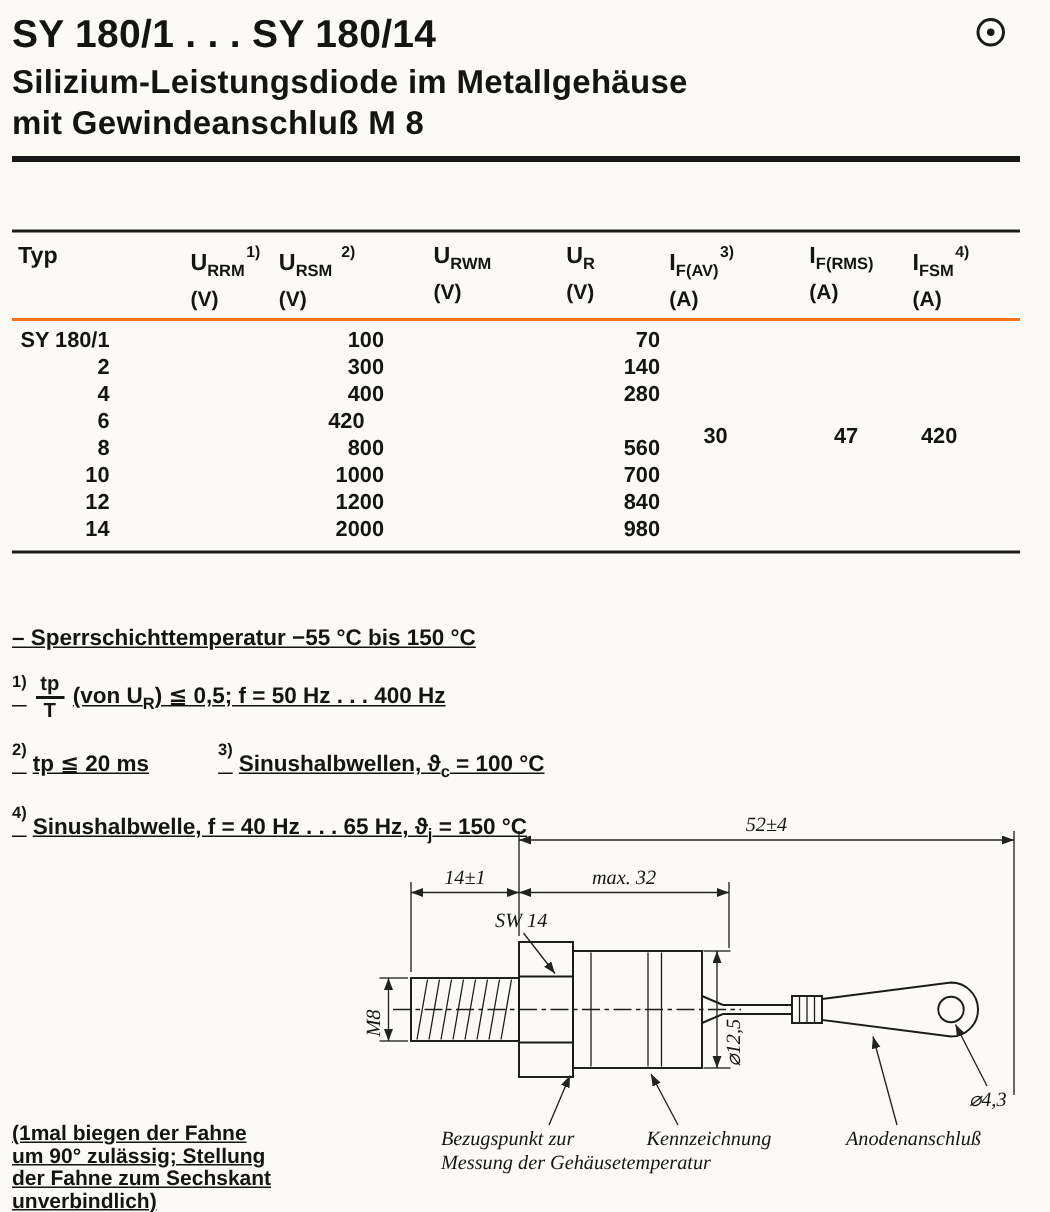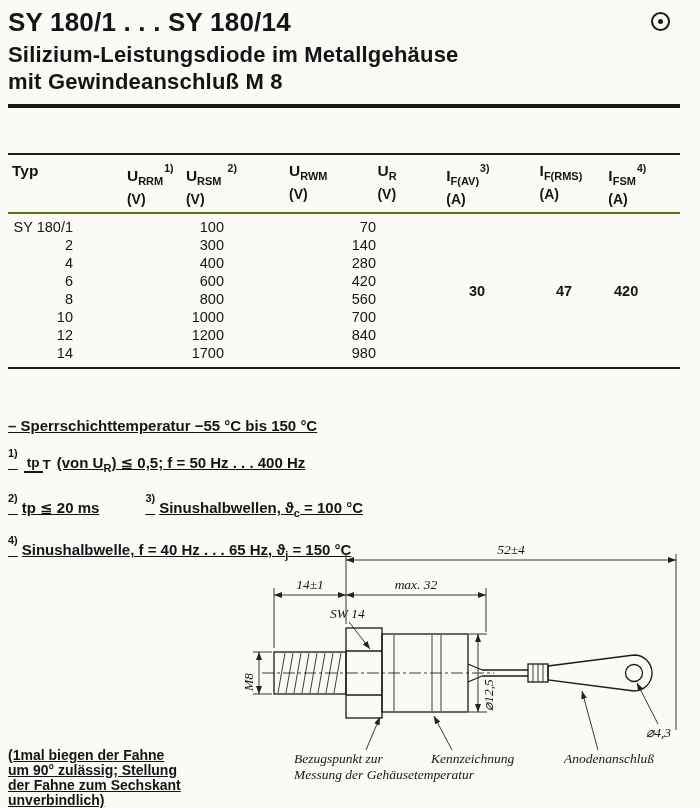--- a/index.html
+++ b/index.html
@@ -10,42 +10,42 @@
   .titlebar { display:flex; justify-content:space-between; align-items:flex-start; }
   .title { font-size:26px; font-weight:700; letter-spacing:.2px; line-height:32px; }
   .circle-icon { width:19px; height:19px; border:2px solid #1a1a1a; border-radius:50%;
                  margin:6px 10px 0 0; display:flex; align-items:center; justify-content:center; flex:0 0 auto; }
   .circle-icon .dot { width:5px; height:5px; background:#1a1a1a; border-radius:50%; }
 
   .subtitle { font-size:22px; font-weight:700; line-height:27px; margin-top:3px; letter-spacing:.2px; }
   .rule { height:4px; background:#171717; margin-top:9px; }
 
   .tablewrap { position:relative; margin-top:45px; border-top:2px solid #1c1c1c; border-bottom:2px solid #1c1c1c; }
-  .thead { display:flex; border-bottom:2px solid #4d7c0f; padding:6px 0 4px; }
+  .thead { display:flex; border-bottom:2px solid #f97316; padding:6px 0 4px; }
   .th { padding-left:4px; }
   .w0{width:117px} .w1{width:60px} .w2{width:105px} .w3{width:90px}
   .w4{width:70px} .w5{width:95px} .w6{width:70px} .w7{width:77px}
   .th .sym { font-size:15.5px; font-weight:700; display:block; line-height:20px; white-space:nowrap; }
   .th sub { font-size:11px; }
   .th sup { font-size:10.5px; position:relative; top:-3px; margin-left:1px; }
   .sup-gap { margin-left:6px !important; }
   .th .unit { font-size:14px; font-weight:700; line-height:17px; display:block; }
 
   .tbody { padding:4px 0 5px; }
-  .trow { display:flex; font-size:14.5px; font-weight:400; line-height:18px; }
+  .trow { display:flex; font-size:14.5px; font-weight:700; line-height:18px;gap:32px; }
   .c-typ { width:125px; text-align:right; padding-right:60px; white-space:nowrap; }
   .c-v1  { width:165px; text-align:right; padding-right:74px; }
   .c-v2  { width:160px; text-align:right; padding-right:82px; }
   .ivals span { position:absolute; font-size:14.5px; font-weight:700; top:128px; }
   #iv-av{left:461px} #iv-rms{left:548px} #iv-fsm{left:606px}
 
   .notes { margin-top:46px; font-size:15px; font-weight:700;text-decoration:underline; }
   .note  { line-height:21px; }
   .fm { font-size:11px; position:relative; top:-5px; margin-right:4px; }
-  .frac { display:inline-flex; flex-direction:row; align-items:center; vertical-align:middle;
+  .frac { display:inline-flex; flex-direction:column; align-items:center; vertical-align:middle;
           margin:0 6px 0 2px; font-size:13.5px; line-height:15px; }
   .frac .ftop { border-bottom:2px solid #161616; padding:0 3px 1px; }
   .n1 { margin-top:12px; } .n2 { margin-top:14px; } .n3 { margin-top:11px; }
   .gapspan { display:inline-block; width:46px; }
   sub.nsub { font-size:11px; }
 
   .drawing { position:absolute; left:226px; top:540px; }
   .bendnote { position:absolute; left:8px; top:748px; width:232px; font-size:14px; font-weight:700; line-height:15px;text-decoration:underline; }
 
   svg text.dimt { font-family:"Liberation Serif","DejaVu Serif",serif; font-style:italic;
@@ -119,41 +119,40 @@
         <span class="c-v1">300</span>
         <span class="c-v2">140</span>
       </div>
       <div class="trow">
         <span class="c-typ">4</span>
         <span class="c-v1">400</span>
         <span class="c-v2">280</span>
       </div>
       <div class="trow">
         <span class="c-typ">6</span>
-        <span class="c-v1">600</span>
         <span class="c-v2">420</span>
       </div>
       <div class="trow">
         <span class="c-typ">8</span>
         <span class="c-v1">800</span>
         <span class="c-v2">560</span>
       </div>
       <div class="trow">
         <span class="c-typ">10</span>
         <span class="c-v1">1000</span>
         <span class="c-v2">700</span>
       </div>
       <div class="trow">
         <span class="c-typ">12</span>
         <span class="c-v1">1200</span>
         <span class="c-v2">840</span>
       </div>
       <div class="trow">
         <span class="c-typ">14</span>
-        <span class="c-v1">1700</span>
+        <span class="c-v1">2000</span>
         <span class="c-v2">980</span>
       </div>
     </div>
 
     <div class="ivals">
       <span id="iv-av">30</span>
       <span id="iv-rms">47</span>
       <span id="iv-fsm">420</span>
     </div>
   </div>

